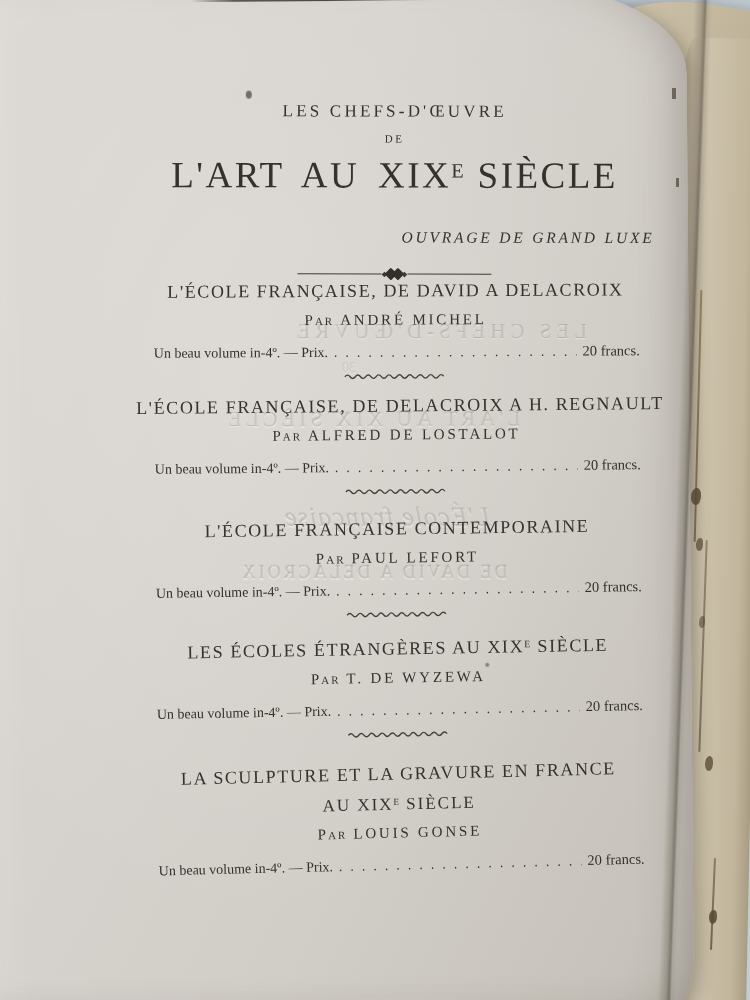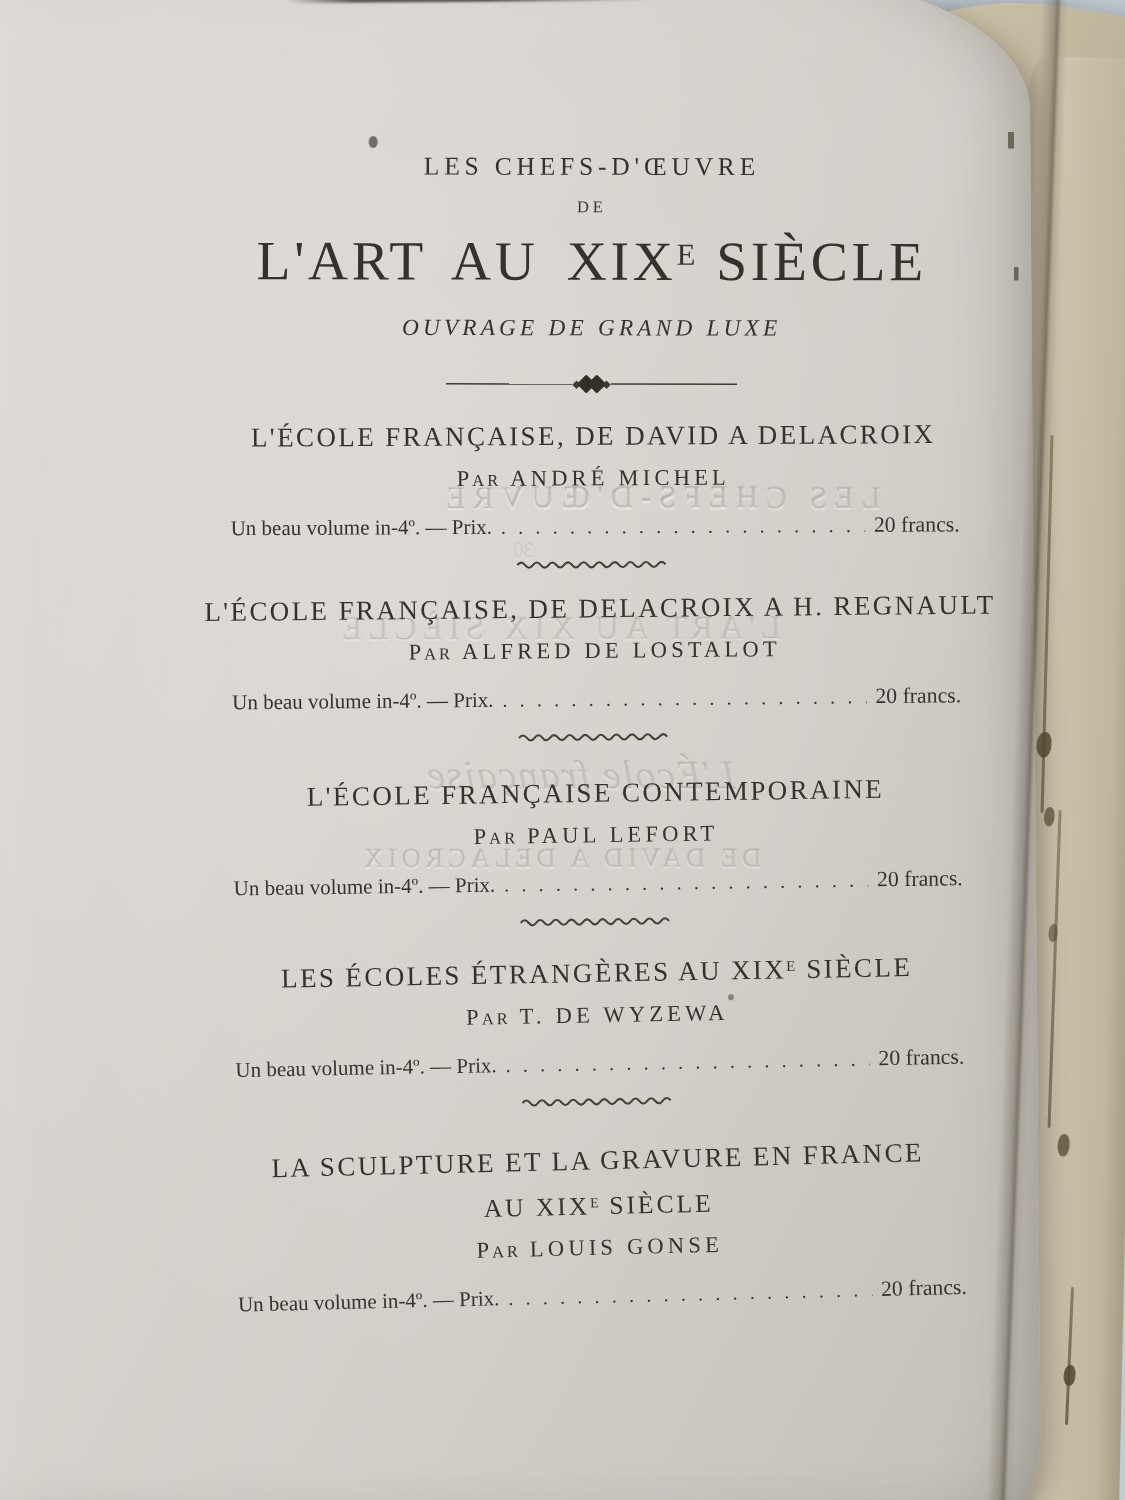--- a/index.html
+++ b/index.html
@@ -91,21 +91,21 @@
   
   .content { position:absolute; left:153px; top:0; width:520px; height:100%; color:#35322d; }
   .hblock, .book { position:absolute; left:0; width:100%; text-align:center; }
   .hblock { top:116px; transform:rotate(0.55deg); }
   .series-title { font-size:17px; letter-spacing:3.2px; white-space:nowrap; }
   .de-label { font-size:11px; letter-spacing:2.5px; margin-top:11px; }
   .main-title { font-size:37px; letter-spacing:2.5px; word-spacing:7px; margin-top:9px; white-space:nowrap; }
   .sup { font-size:0.55em; vertical-align:0.5em; letter-spacing:1px; }
   .t-post { margin-left:0.35em; }
   .t-post:empty { margin-left:0; }
-  .subtitle { font-size:15.5px; font-style:italic; letter-spacing:2.8px; margin-top:14px; white-space:nowrap; }
+  .subtitle { font-size:15.5px; font-style:italic; letter-spacing:2.8px; margin-top:32px; white-space:nowrap;text-align:right; }
   .ornament { margin-top:23px; display:flex; align-items:center; justify-content:center; }
   .orn-line { width:84px; height:1.4px; background:#3f3b34; }
   .orn-dot { width:4px; height:4px; background:#3f3b34; transform:rotate(45deg); margin:0 1px; }
   .orn-diamond { width:9px; height:9px; background:#332f29; transform:rotate(45deg); margin:0 -1px; border-radius:1px; }
 
   .b1 { top:295px; transform:rotate(0.15deg); }
   .b2 { top:410px; transform:rotate(-0.1deg); }
   .b3 { top:533px; transform:rotate(-0.35deg); }
   .b4 { top:653px; transform:rotate(-0.6deg); }
   .b5 { top:778px; transform:rotate(-0.95deg); }

